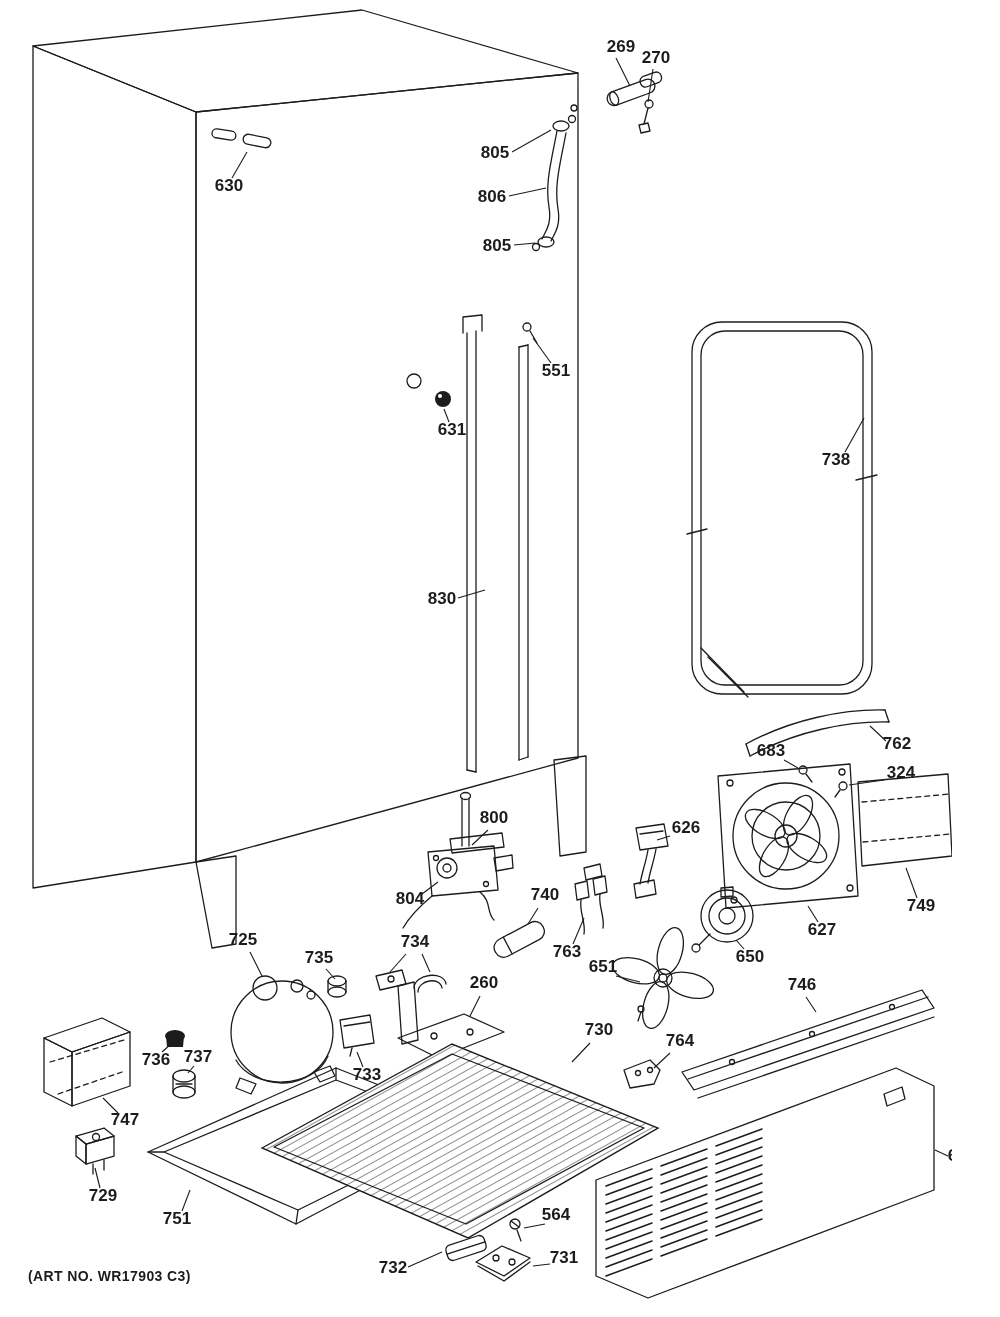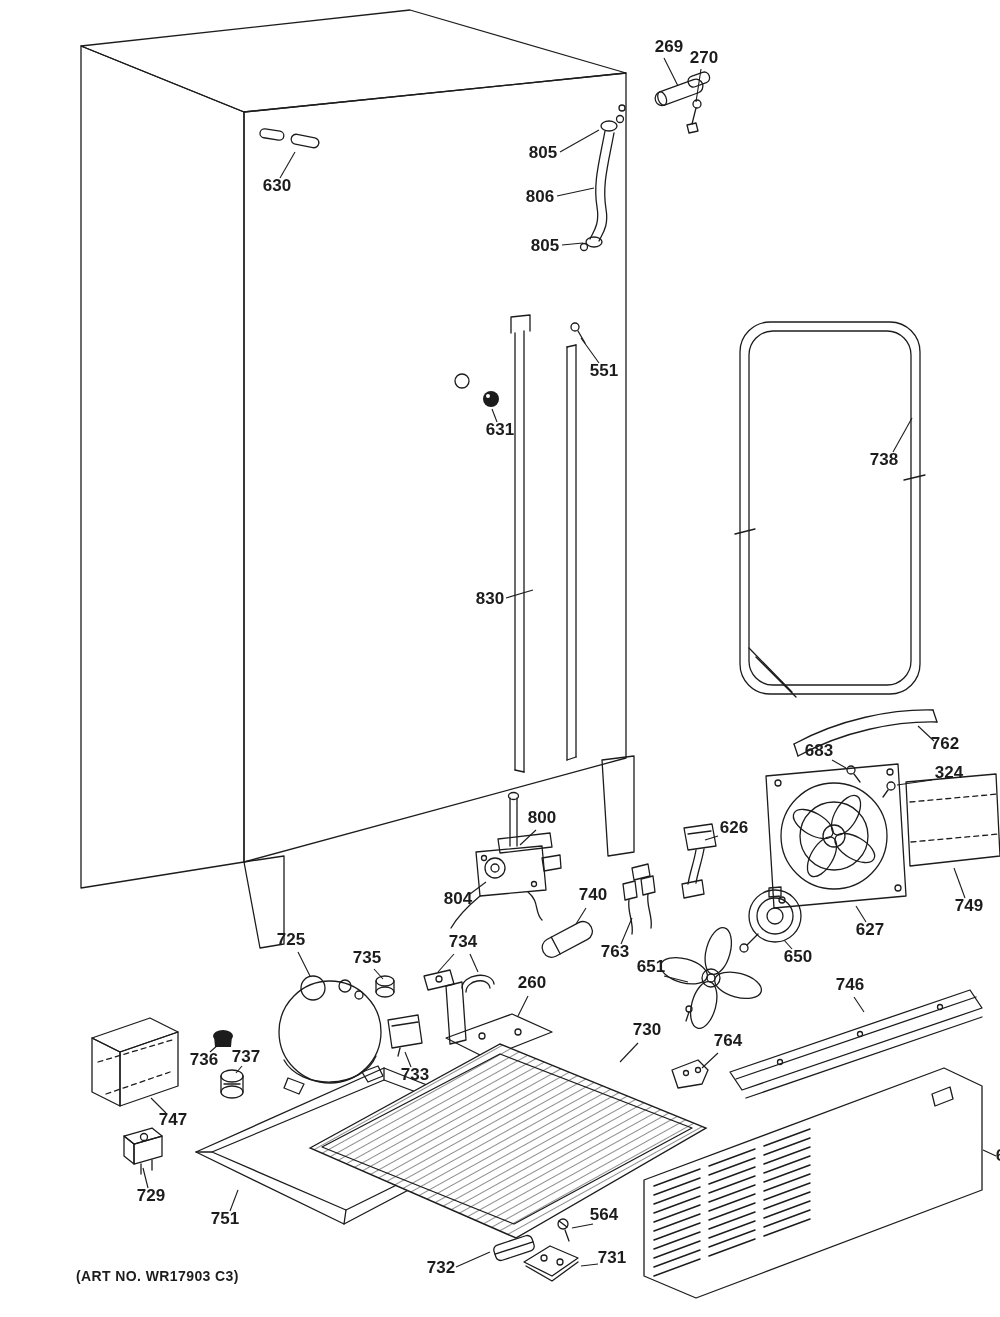--- a/index.html
+++ b/index.html
@@ -1,18 +1,18 @@
 <!DOCTYPE html>
 <html style="--ink: #1c1c1c; --paper: #ffffff;"><head>
 <meta charset="utf-8">
 <title>Refrigerator Unit Parts Diagram</title>
 <style>
   :root { --ink:#1c1c1c; --paper:#ffffff; }
   html,body { margin:0; padding:0; background:var(--paper); }
-  .stage { position:relative; width:952px; height:1317px; background:var(--paper); overflow:hidden;margin-left:48px; }
+  .stage { position:relative; width:952px; height:1317px; background:var(--paper); overflow:hidden; }
   svg { display:block; }
   .ln   { stroke:var(--ink); fill:none; stroke-width:1.3; stroke-linecap:round; stroke-linejoin:round; }
   .dash { stroke-dasharray:5 4; }
   .dark { fill:var(--ink); stroke:none; }
   .paper{ fill:#ffffff; }
   .part-label { font-family:"Liberation Sans", sans-serif; font-weight:bold; font-size:17px; fill:var(--ink); }
   .leader { stroke:var(--ink); stroke-width:1.1; fill:none; }
   .artno { font-family:"Liberation Sans", sans-serif; font-weight:bold; font-size:14px; letter-spacing:.4px; fill:var(--ink); }
 </style>
 </head>

